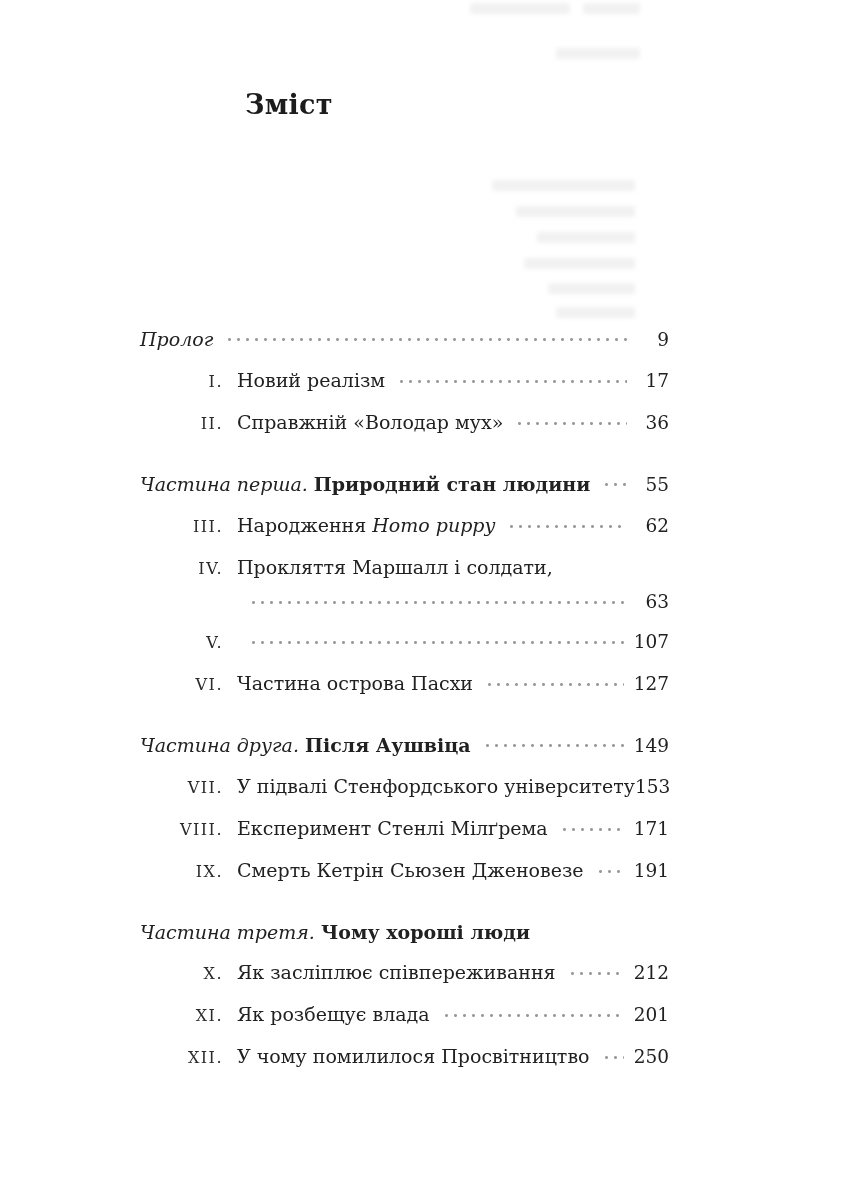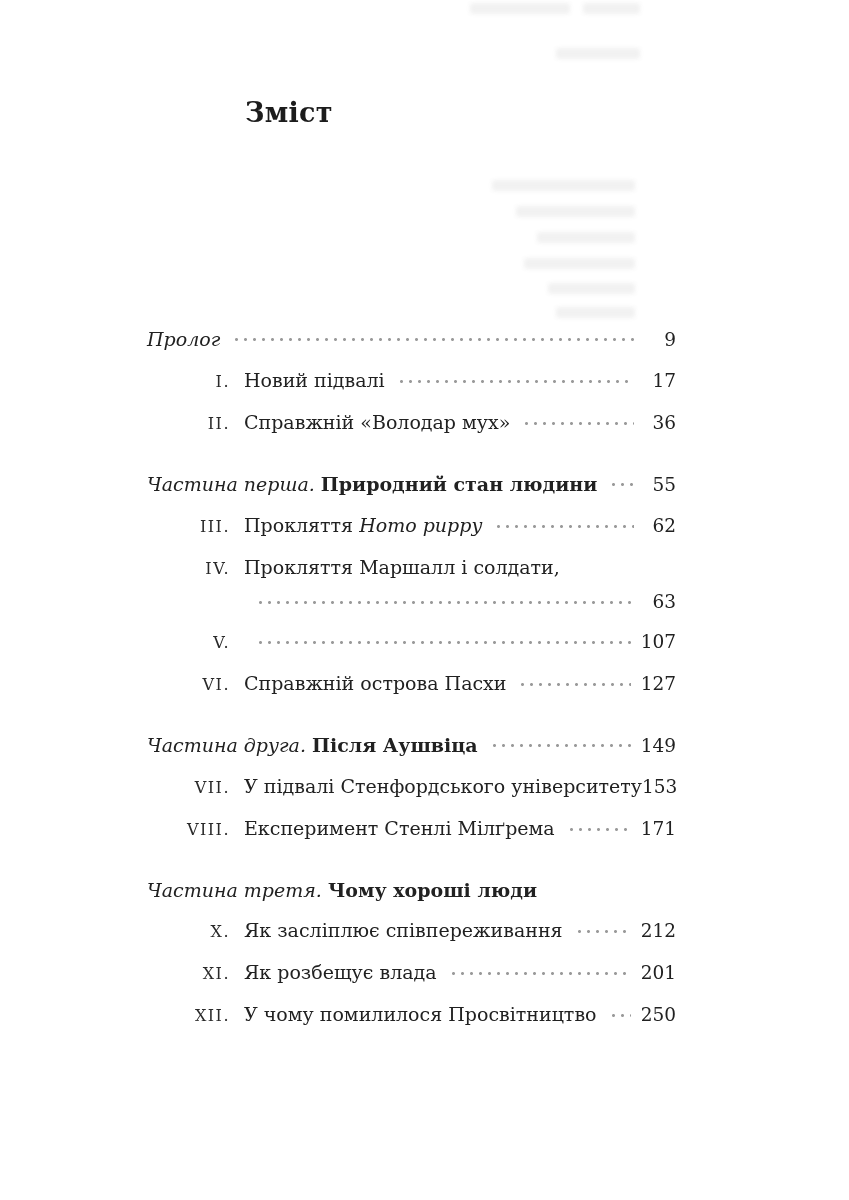--- a/index.html
+++ b/index.html
@@ -9,30 +9,30 @@
     font-family: "DejaVu Serif", "Liberation Serif", serif;
     color: #212121;
     position: relative;
     overflow: hidden;
   }
   .page { position: absolute; inset: 0; background: #ffffff; }
 
   .title {
     position: absolute;
     left: 245px;
-    top: 97px;
+    top: 89px;
     font-size: 27px;
     font-weight: bold;
     letter-spacing: 0.3px;
     color: #1c1c1c;
   }
 
   .toc {
     position: absolute;
-    left: 147px;
+    left: 140px;
     top: 326px;
     width: 529px;
   }
 
   .entry { margin-bottom: 14px; }
   .entry.gap { padding-top: 20px; }
 
   .row {
     display: flex;
     align-items: baseline;
@@ -110,21 +110,21 @@
       <div class="entry part">
         <div class="row">
           <span class="titletext"><span class="seg-italic">Пролог</span></span>
           <span class="leader"></span>
           <span class="pagenum">9</span>
         </div>
       </div>
       <div class="entry chapter">
         <div class="row">
           <span class="num">I.</span>
-          <span class="titletext"><span class="seg-normal">Новий підвалі</span></span>
+          <span class="titletext"><span class="seg-normal">Новий реалізм</span></span>
           <span class="leader"></span>
           <span class="pagenum">17</span>
         </div>
       </div>
       <div class="entry chapter">
         <div class="row">
           <span class="num">II.</span>
           <span class="titletext"><span class="seg-normal">Справжній «Володар мух»</span></span>
           <span class="leader"></span>
           <span class="pagenum">36</span>
@@ -133,21 +133,21 @@
       <div class="entry part gap">
         <div class="row">
           <span class="titletext"><span class="seg-italic">Частина перша. </span><span class="seg-bold">Природний стан людини</span></span>
           <span class="leader"></span>
           <span class="pagenum">55</span>
         </div>
       </div>
       <div class="entry chapter">
         <div class="row">
           <span class="num">III.</span>
-          <span class="titletext"><span class="seg-normal">Прокляття </span><span class="seg-italic">Homo puppy</span></span>
+          <span class="titletext"><span class="seg-normal">Народження </span><span class="seg-italic">Homo puppy</span></span>
           <span class="leader"></span>
           <span class="pagenum">62</span>
         </div>
       </div>
       <div class="entry chapter">
         <div class="row">
           <span class="num">IV.</span>
           <span class="titletext"><span class="seg-normal">Прокляття Маршалл і солдати,</span></span>
         </div>
         <div class="row">
@@ -159,21 +159,21 @@
       <div class="entry chapter">
         <div class="row">
           <span class="num">V.</span>
           <span class="leader"></span>
           <span class="pagenum">107</span>
         </div>
       </div>
       <div class="entry chapter">
         <div class="row">
           <span class="num">VI.</span>
-          <span class="titletext"><span class="seg-normal">Справжній острова Пасхи</span></span>
+          <span class="titletext"><span class="seg-normal">Частина острова Пасхи</span></span>
           <span class="leader"></span>
           <span class="pagenum">127</span>
         </div>
       </div>
       <div class="entry part gap">
         <div class="row">
           <span class="titletext"><span class="seg-italic">Частина друга. </span><span class="seg-bold">Після Аушвіца</span></span>
           <span class="leader"></span>
           <span class="pagenum">149</span>
         </div>
@@ -187,20 +187,28 @@
         </div>
       </div>
       <div class="entry chapter">
         <div class="row">
           <span class="num">VIII.</span>
           <span class="titletext"><span class="seg-normal">Експеримент Стенлі Мілґрема</span></span>
           <span class="leader"></span>
           <span class="pagenum">171</span>
         </div>
       </div>
+      <div class="entry chapter">
+        <div class="row">
+          <span class="num">IX.</span>
+          <span class="titletext"><span class="seg-normal">Смерть Кетрін Сьюзен Дженовезе</span></span>
+          <span class="leader"></span>
+          <span class="pagenum">191</span>
+        </div>
+      </div>
       <div class="entry part gap">
         <div class="row">
           <span class="titletext"><span class="seg-italic">Частина третя. </span><span class="seg-bold">Чому хороші люди</span></span>
         </div>
       </div>
       <div class="entry chapter">
         <div class="row">
           <span class="num">X.</span>
           <span class="titletext"><span class="seg-normal">Як засліплює співпереживання</span></span>
           <span class="leader"></span>

